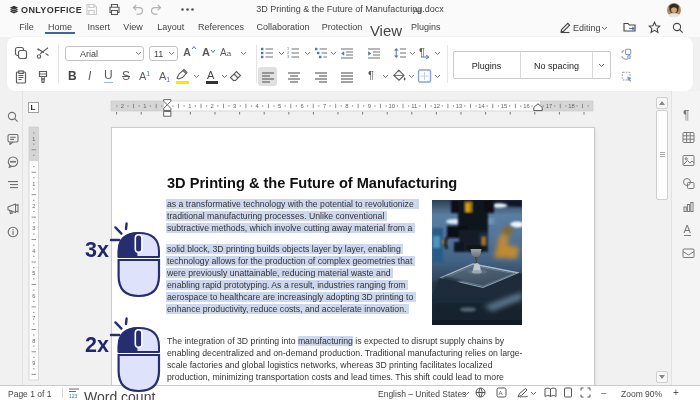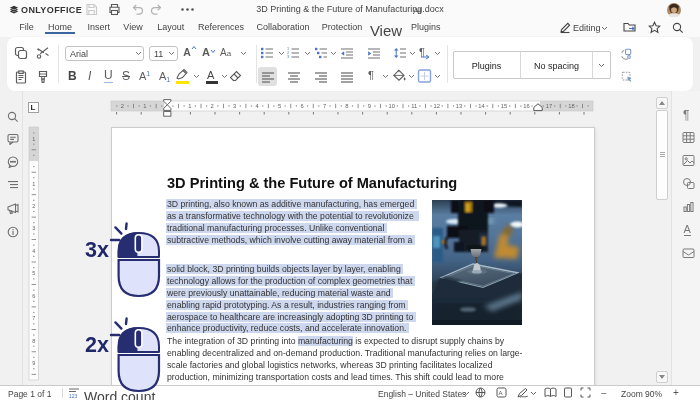--- a/index.html
+++ b/index.html
@@ -97,21 +97,21 @@
     <rect x="4.8" y="1" width="4.4" height="2.4" fill="#fff"></rect>
     <path d="M4.5 5.5 H9.5 M4.5 7.5 H9.5 M4.5 9.5 H7.5" stroke-width="1"></path>
   </svg>
 <svg class="abs" style="left:36px;top:69.5px" width="14" height="14" viewBox="0 0 14 14" fill="none" stroke="#5c5c5c" stroke-width="1.2">
 <path d="M3.5 1.5 H10.5 V6.5 H3.5 Z"></path>
     <path d="M3.5 4 H10.5" stroke-width=".9"></path>
     <path d="M5.7 6.5 V9 H8.3 V6.5" stroke-width=".9"></path>
     <path d="M5.7 9 H8.3 L7.8 12.5 H6.2 Z"></path>
   </svg>
 <div class="abs" style="left:65px;top:45.5px;width:79px;height:15px;background:#fff;border:1px solid #c2c2c2;border-radius:3px"></div>
-<div class="abs" style="left:70px;top:48.5px;font-size:9px;color:#444">Arial</div>
+<div class="abs" style="left:80px;top:48.5px;font-size:9px;color:#444">Arial</div>
 <svg class="abs" style="left:135.0px;top:50.5px" width="7" height="5" viewBox="0 0 7 5" fill="none" stroke="#777" stroke-width="1">
     <path d="M1 1 L3.5 3.5 L6 1"></path>
   </svg>
 <div class="abs" style="left:149px;top:45.5px;width:29px;height:15px;background:#fff;border:1px solid #c2c2c2;border-radius:3px"></div>
 <div class="abs" style="left:154px;top:48.5px;font-size:9px;color:#444">11</div>
 <svg class="abs" style="left:168.0px;top:50.5px" width="7" height="5" viewBox="0 0 7 5" fill="none" stroke="#777" stroke-width="1">
     <path d="M1 1 L3.5 3.5 L6 1"></path>
   </svg>
 <div class="abs" style="left:183px;top:46px;font-size:11px;color:#5c5c5c;font-weight:bold;transform:scale(.95)">A</div>
 <svg class="abs" style="left:191px;top:45px" width="6" height="6" viewBox="0 0 6 6" fill="none" stroke="#4a73c9" stroke-width="1">
@@ -499,24 +499,23 @@
   </svg>
 <div class="abs" style="left:656px;top:110px;width:12px;height:90px;background:#fdfdfd;border:1px solid #cfcfcf;border-radius:2px"></div>
 <div class="abs" style="left:659.5px;top:152px;width:5px;height:1px;background:#aaa;box-shadow:0 2px 0 #aaa,0 4px 0 #aaa"></div>
 <div class="abs" style="left:656px;top:371px;width:12px;height:12px;background:#f7f7f7;border:1px solid #cfcfcf;border-radius:2px"></div>
 <svg class="abs" style="left:659px;top:375px" width="6" height="4" viewBox="0 0 6 4">
     <path d="M0 0 L3 4 L6 0 Z" fill="#888"></path>
   </svg>
 <div class="abs" style="left:111px;top:127px;width:484px;height:273px;background:#fff;border:1px solid #ccc;border-bottom:none;box-shadow:1px 1px 3px rgba(0,0,0,.08)"></div>
 <div class="abs" style="left:167px;top:174.5px;font-size:14.6px;font-weight:bold;color:#111;letter-spacing:0px;white-space:nowrap">3D Printing &amp; the Future of Manufacturing</div>
 <div class="abs" style="left:167px;top:199.3px;font-size:8.7px;color:#333;line-height:11.9px;white-space:nowrap">
-    <div style="height:11.9px"><span class="hl" style="padding-right:2.5px;margin-left:-1px;padding-left:1px">3D printing, also known as additive manufacturing, has emerged</span></div>
     <div style="height:11.9px"><span class="hl" style="padding-right:5px;margin-left:-1px;padding-left:1px">as a transformative technology with the potential to revolutionize</span></div>
     <div style="height:11.9px"><span class="hl" style="padding-right:2.5px;margin-left:-1px;padding-left:1px">traditional manufacturing processes. Unlike conventional</span></div>
-    <div style="height:29px"><span class="hl" style="padding-right:2.5px;margin-left:-1px;padding-left:1px">subtractive methods, which involve cutting away material from a</span></div>
+    <div style="height:21px"><span class="hl" style="padding-right:2.5px;margin-left:-1px;padding-left:1px">subtractive methods, which involve cutting away material from a</span></div>
     <div style="height:11.9px"><span class="hl" style="padding-right:2.5px;margin-left:-1px;padding-left:1px">solid block, 3D printing builds objects layer by layer, enabling</span></div>
     <div style="height:11.9px"><span class="hl" style="padding-right:2.5px;margin-left:-1px;padding-left:1px">technology allows for the production of complex geometries that</span></div>
     <div style="height:11.9px"><span class="hl" style="padding-right:2.5px;margin-left:-1px;padding-left:1px">were previously unattainable, reducing material waste and</span></div>
     <div style="height:11.9px"><span class="hl" style="padding-right:2.5px;margin-left:-1px;padding-left:1px">enabling rapid prototyping. As a result, industries ranging from</span></div>
     <div style="height:11.9px"><span class="hl" style="padding-right:2.5px;margin-left:-1px;padding-left:1px">aerospace to healthcare are increasingly adopting 3D printing to</span></div>
     <div style="height:11.9px"><span class="hl" style="padding-right:2.5px;margin-left:-1px;padding-left:1px">enhance productivity, reduce costs, and accelerate innovation.</span></div>
   </div>
 <div class="abs" style="left:167px;top:336.2px;font-size:8.7px;color:#333;line-height:11.9px;white-space:nowrap">
 <div style="height:11.9px">The integration of 3D printing into <span class="hl">manufacturing</span> is expected to disrupt supply chains by</div>
 <div style="height:11.9px">enabling decentralized and on-demand production. Traditional manufacturing relies on large-</div>

